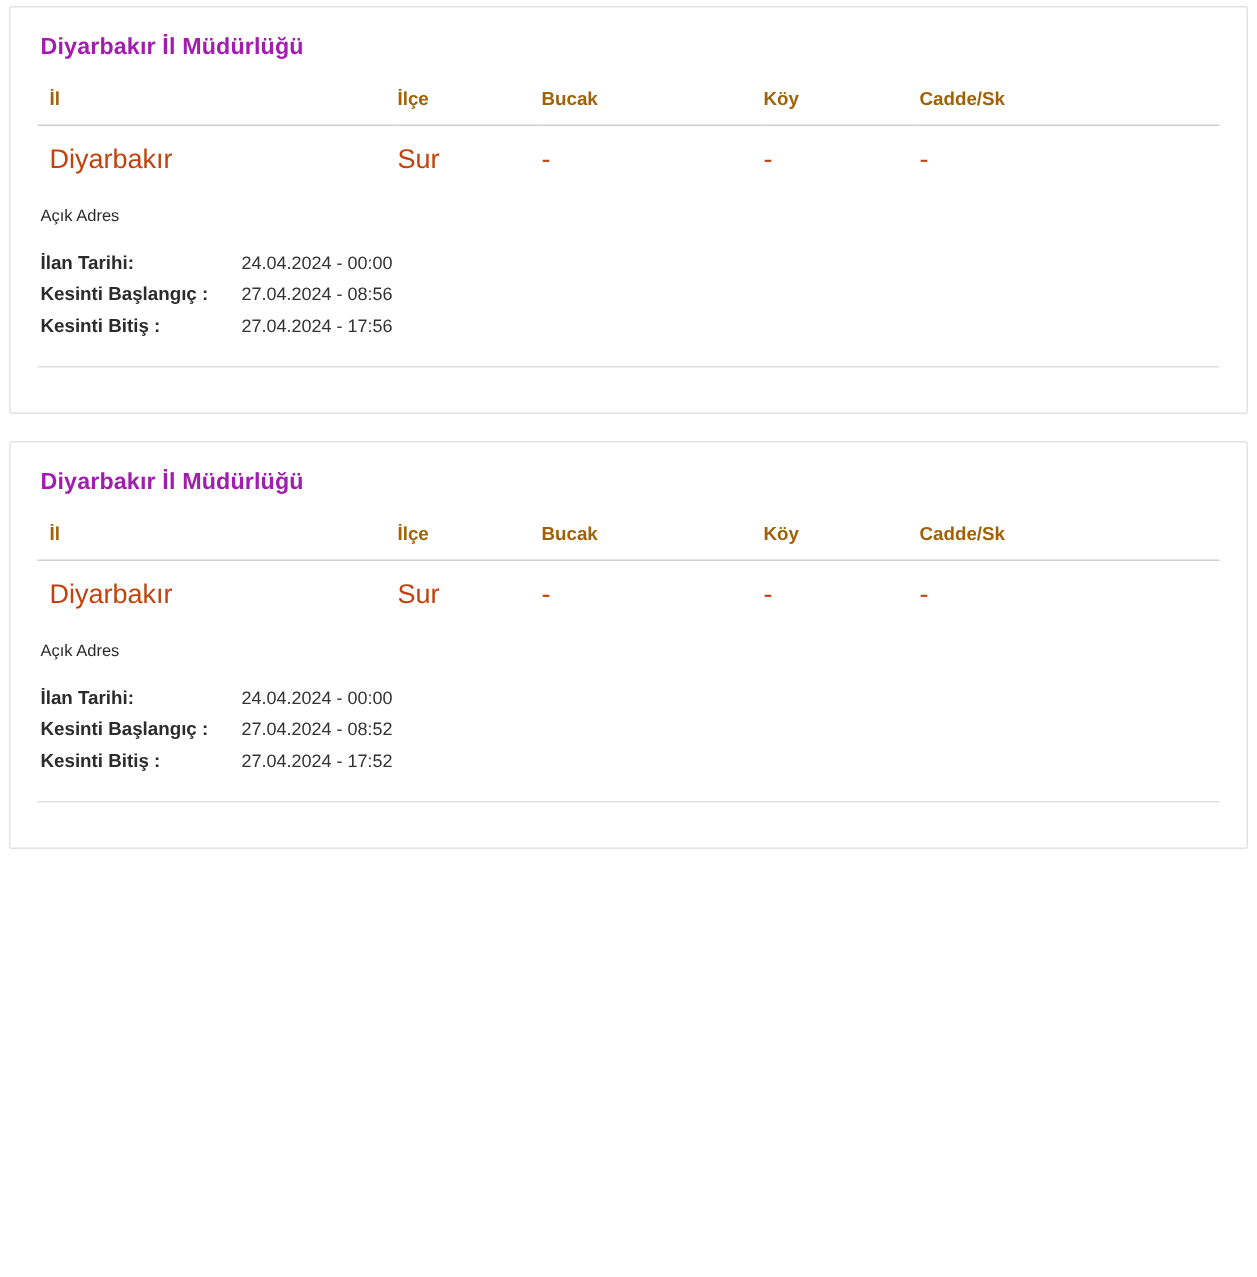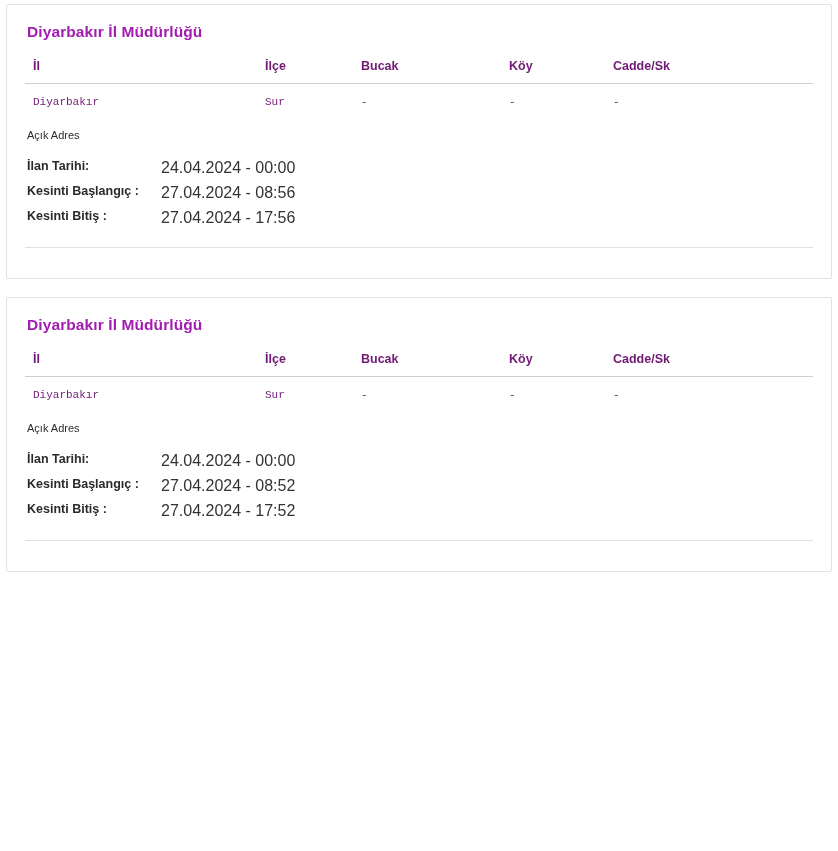--- a/index.html
+++ b/index.html
@@ -35,30 +35,29 @@
   }
   table.loc-table {
     width: 100%;
     border-collapse: collapse;
     table-layout: fixed;
   }
   table.loc-table th {
     text-align: left;
     font-size: 12.5px;
     font-weight: bold;
-    color: #701a75;
+    color: #a16207;
     padding: 0 0 10px 0;
     border-bottom: 1px solid #cfcfcf;
   }
   table.loc-table td {
-    font-size: 11px;
-    color: #701a75;
+    font-size: 18px;
+    color: #c2410c;
     padding: 12px 0 10px 0;
     border-bottom: 1px solid transparent;
-    font-family: Liberation Mono, monospace;
   }
   .col-il    { width: 232px; padding-left: 8px !important; }
   .col-ilce  { width: 96px; }
   .col-bucak { width: 148px; }
   .col-koy   { width: 104px; }
   .col-cadde { width: auto; }
   .section-label {
     font-size: 11px;
     color: #2b2b2b;
     margin: 10px 0 6px 2px;
@@ -78,21 +77,21 @@
     margin-bottom: 7px;
   }
   .date-label {
     width: 134px;
     font-size: 12.5px;
     font-weight: bold;
     color: #2b2b2b;
     flex: 0 0 134px;
   }
   .date-value {
-    font-size: 16px;
+    font-size: 12px;
     color: #333333;
   }
   .divider {
     border: 0;
     border-top: 1px solid #e0e0e0;
     margin: 20px 0 14px 0;
   }
   .info-line {
     font-size: 12.5px;
     color: #333333;

